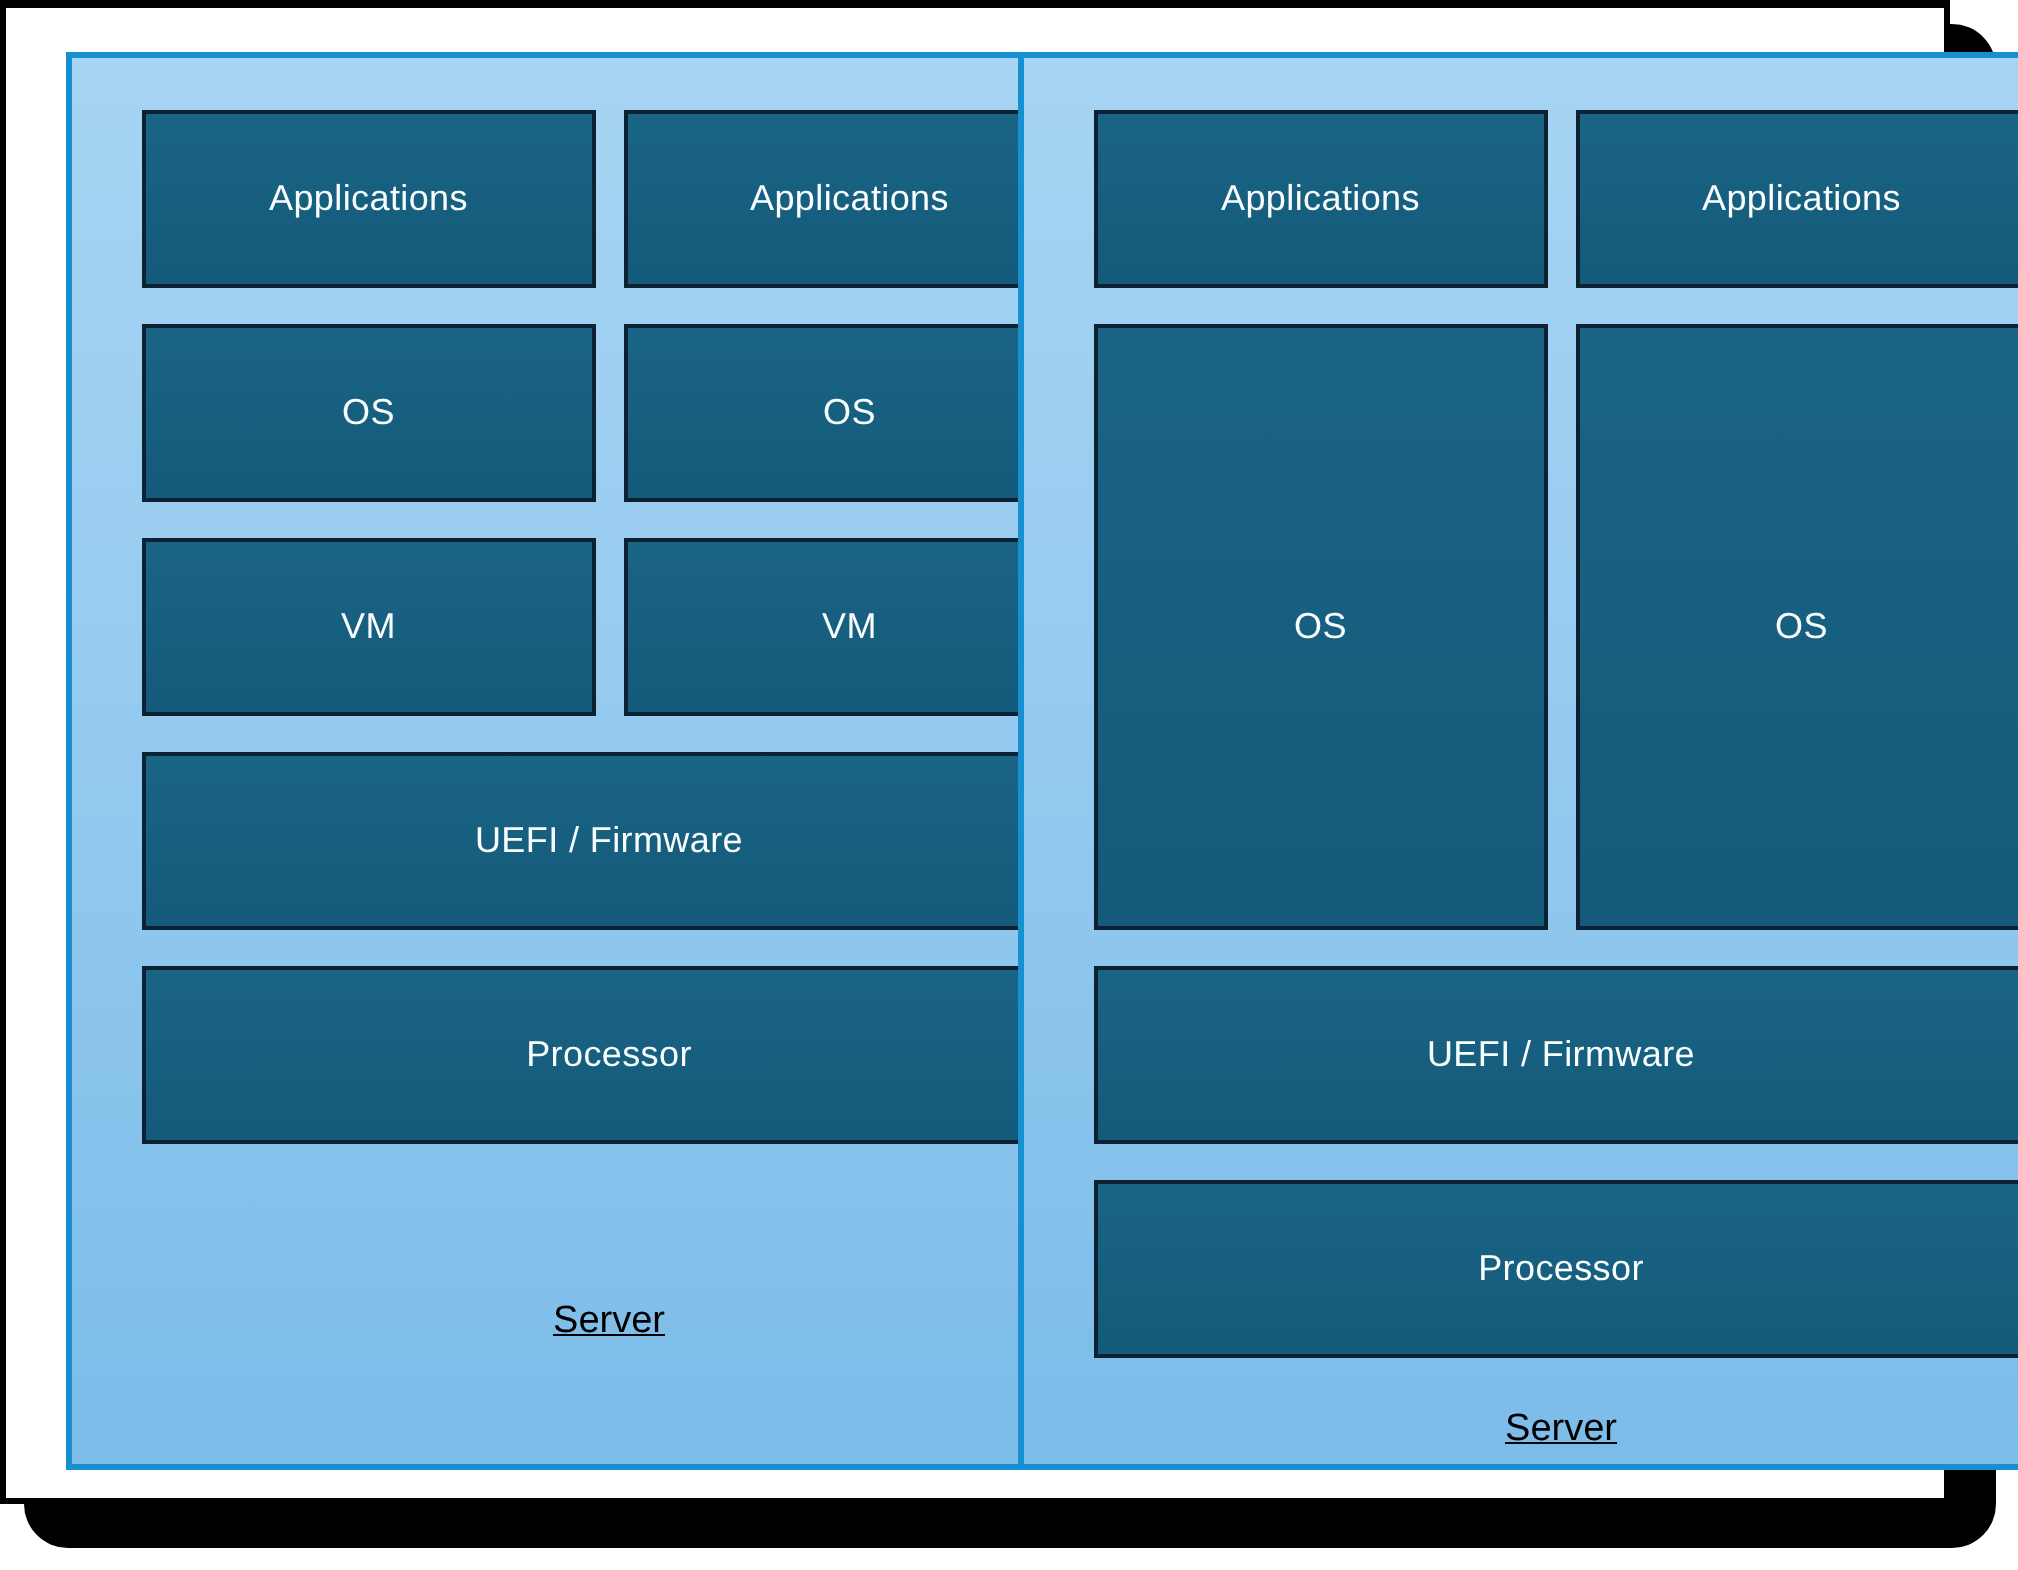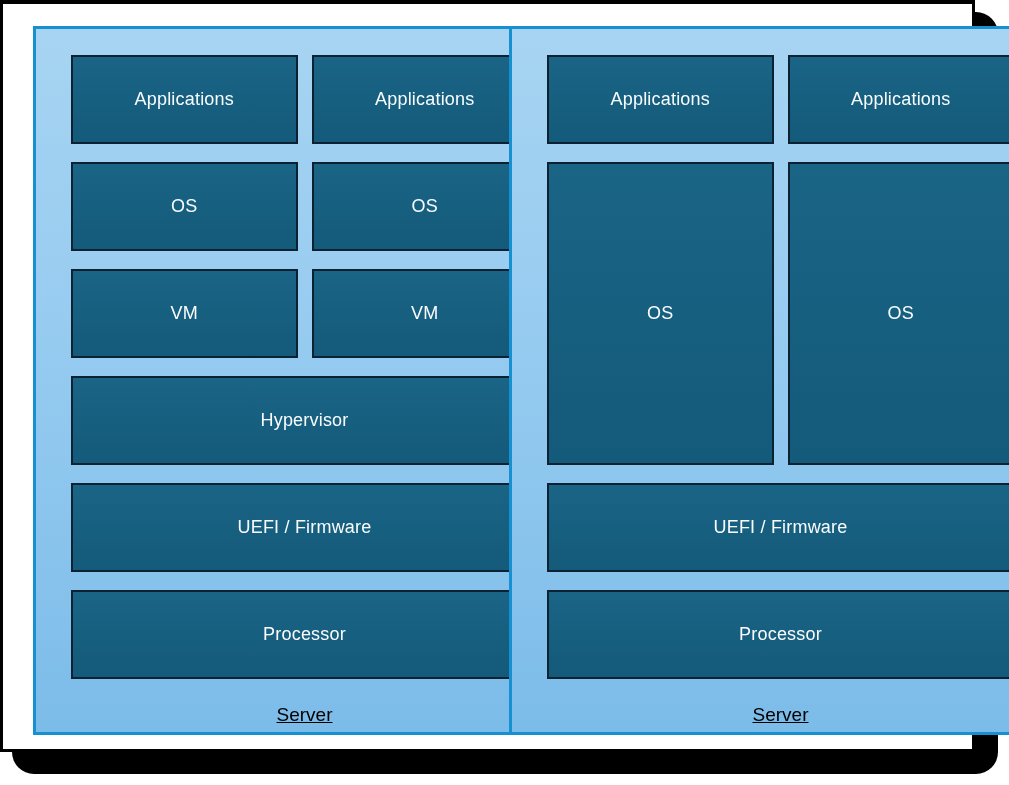--- a/index.html
+++ b/index.html
@@ -100,23 +100,20 @@
       </div>
       <div class="row">
         <div class="box">OS</div>
         <div class="box">OS</div>
       </div>
       <div class="row">
         <div class="box">VM</div>
         <div class="box">VM</div>
       </div>
       <div class="row">
-        <div class="box">Hypervisor</div>
-      </div>
-      <div class="row">
         <div class="box">UEFI / Firmware</div>
       </div>
       <div class="row">
         <div class="box">Processor</div>
       </div>
       <div class="server-label">Server</div>
     </div>
 
     <div class="server-panel right">
       <div class="row">

